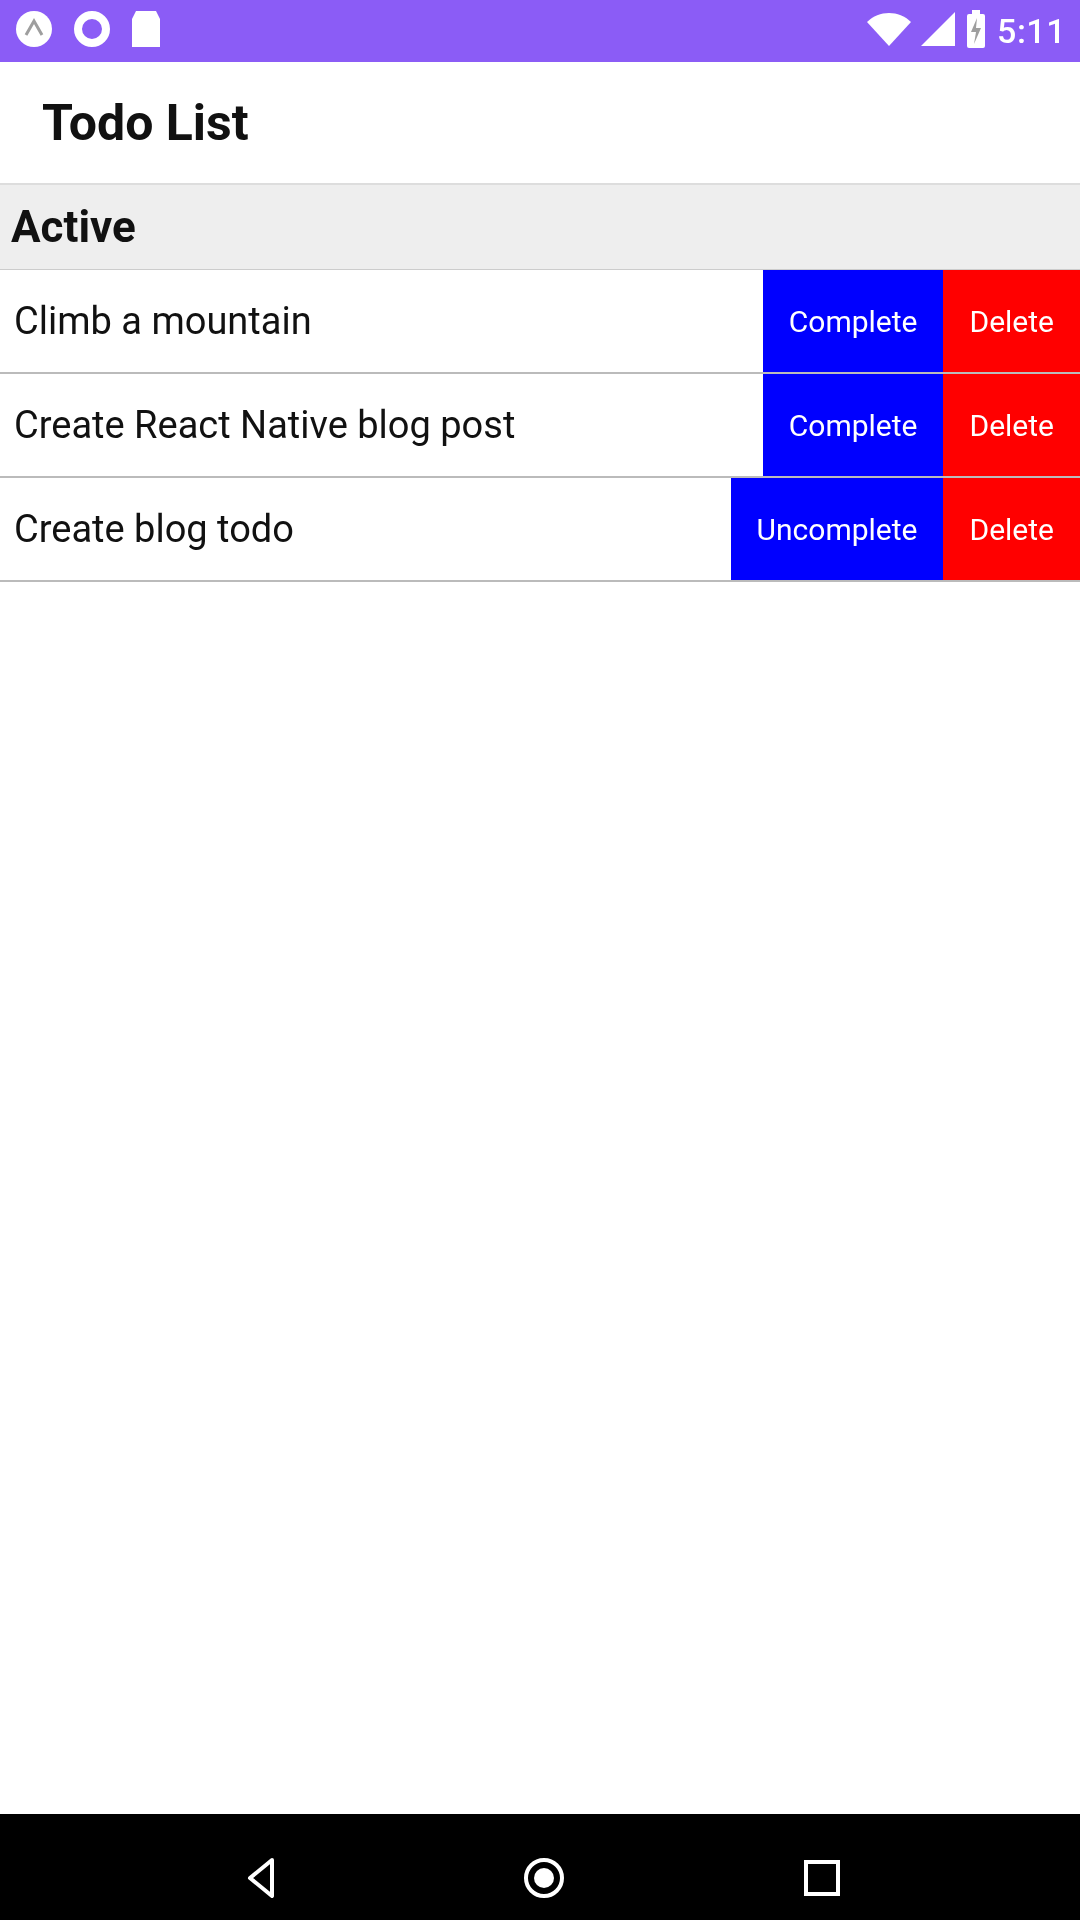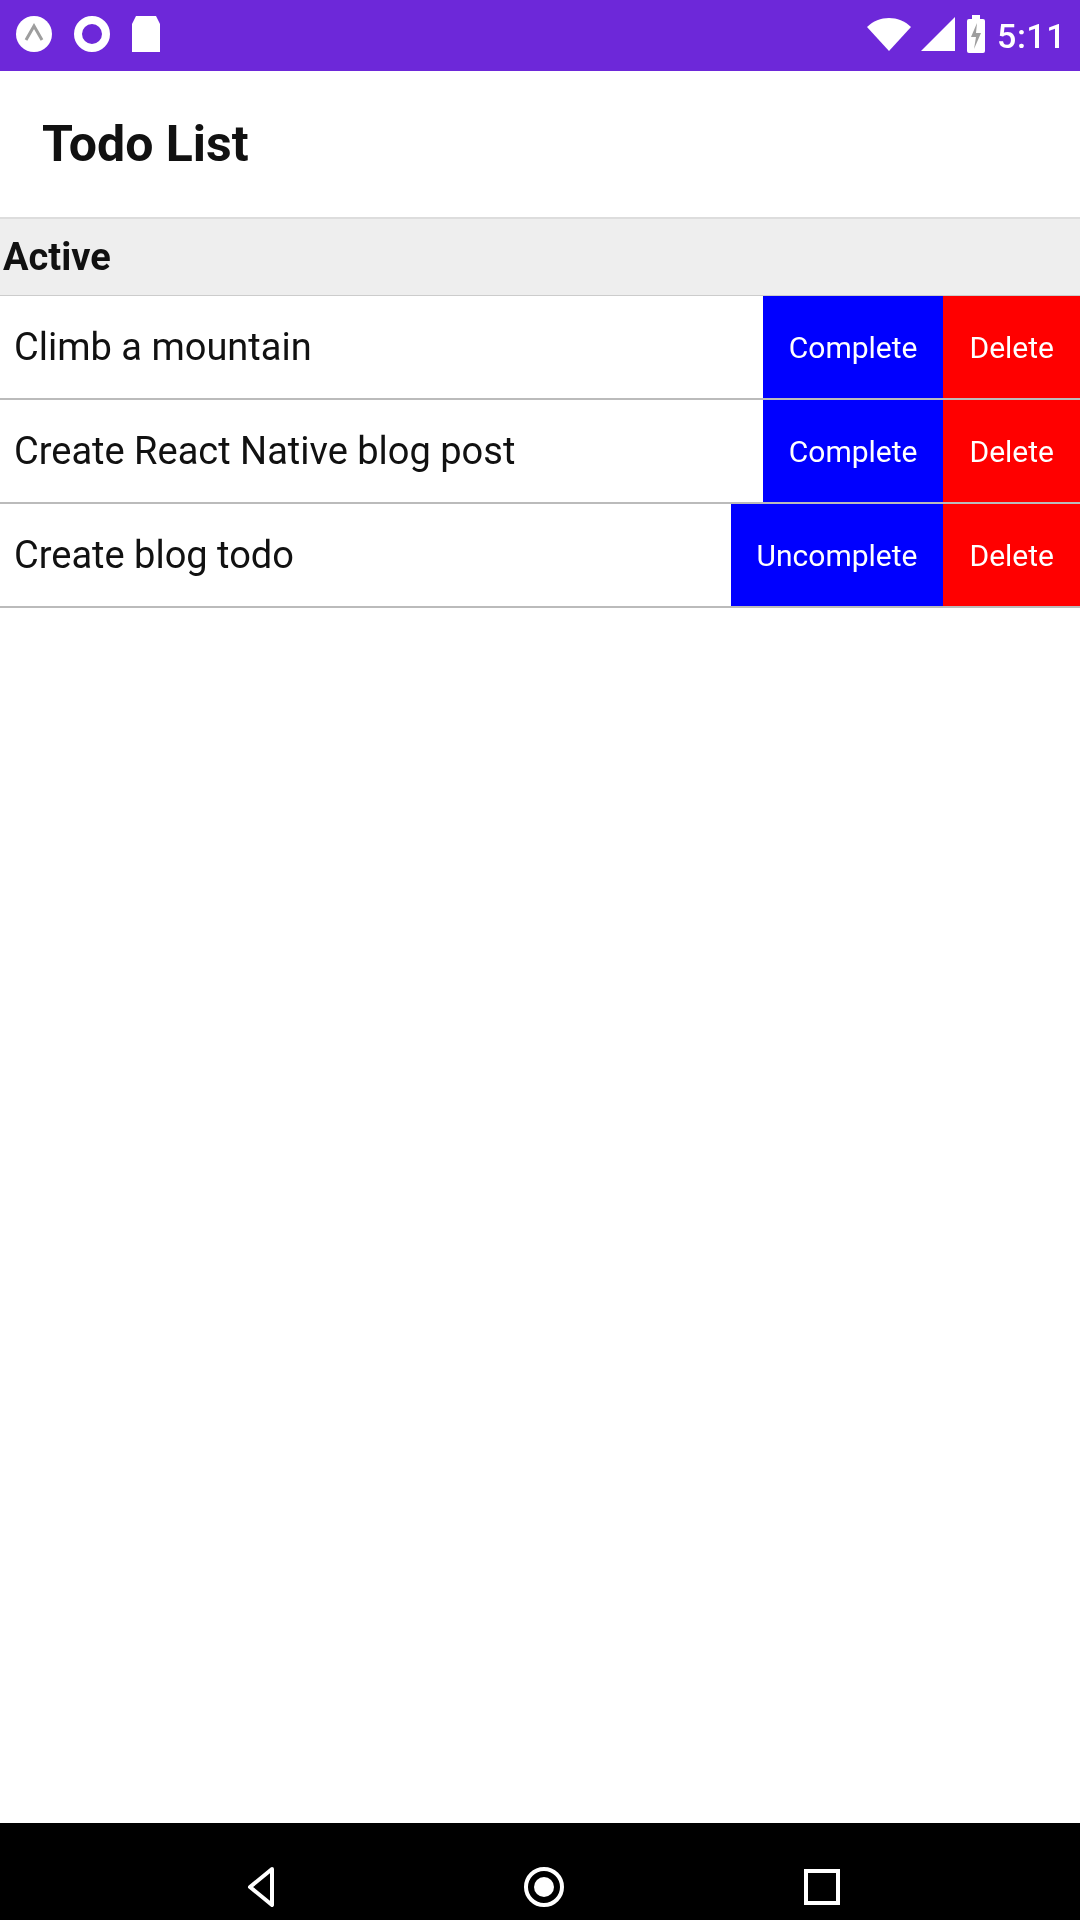--- a/index.html
+++ b/index.html
@@ -1,50 +1,50 @@
 <!DOCTYPE html>
 <html><head>
 <meta charset="utf-8">
 <style>
   * { margin: 0; padding: 0; box-sizing: border-box; }
   html, body { width: 1080px; height: 1920px; font-family: Roboto, Arial, sans-serif; background: #000; overflow: hidden; }
 
   .status-bar {
-    height: 71px;
-    background: #6d28d9;
+    height: 62px;
+    background: #8b5cf6;
     display: flex;
     align-items: center;
     justify-content: space-between;
     padding: 0 14px;
     color: #fff;
   }
   .status-left { display: flex; align-items: center; gap: 18px; }
   .status-right { display: flex; align-items: center; gap: 10px; }
   .status-time { font-size: 34px; font-weight: 500; letter-spacing: 0.5px; }
 
   .app {
     background: #fff;
     height: 1752px;
     display: flex;
     flex-direction: column;
     position: relative;
   }
   .app-header {
-    height: 148px;
+    height: 123px;
     display: flex;
     align-items: center;
     padding-left: 42px;
     border-bottom: 2px solid #ddd;
   }
   .app-title { font-size: 50px; font-weight: 700; color: #111; }
 
   .section-header {
     background: #eee;
-    padding: 16px 3px 16px 3px;
-    font-size: 38px;
+    padding: 16px 3px 16px 11px;
+    font-size: 44px;
     font-weight: 700;
     color: #111;
     border-bottom: 1px solid #ccc;
   }
 
   .row {
     display: flex;
     align-items: stretch;
     border-bottom: 2px solid #bbb;
     background: #fff;

